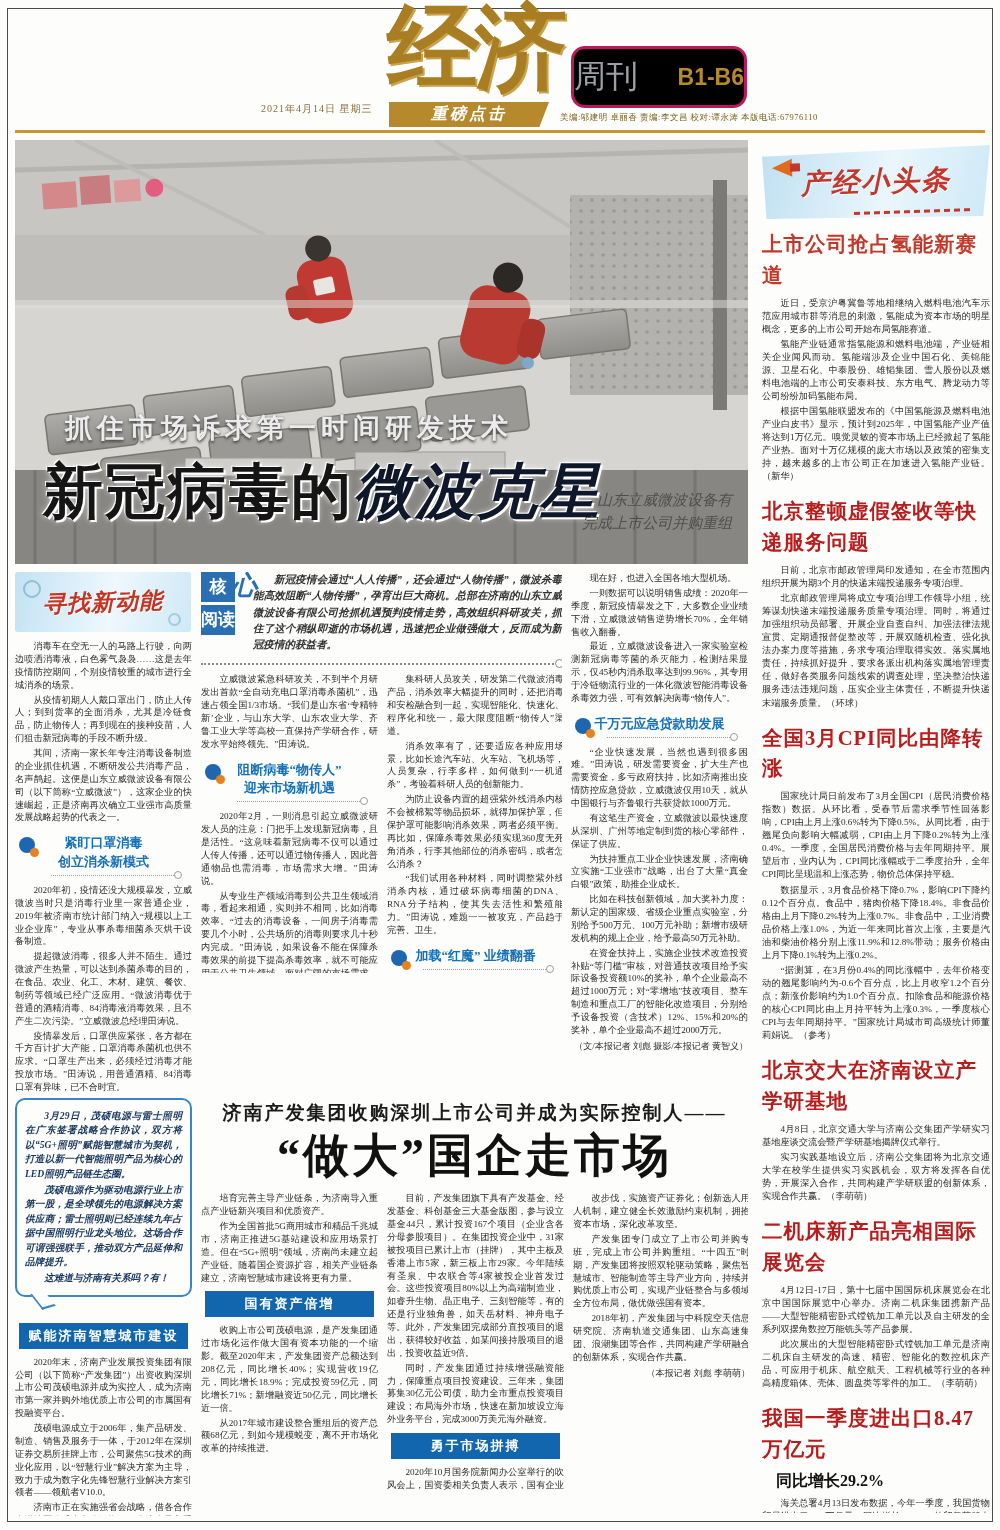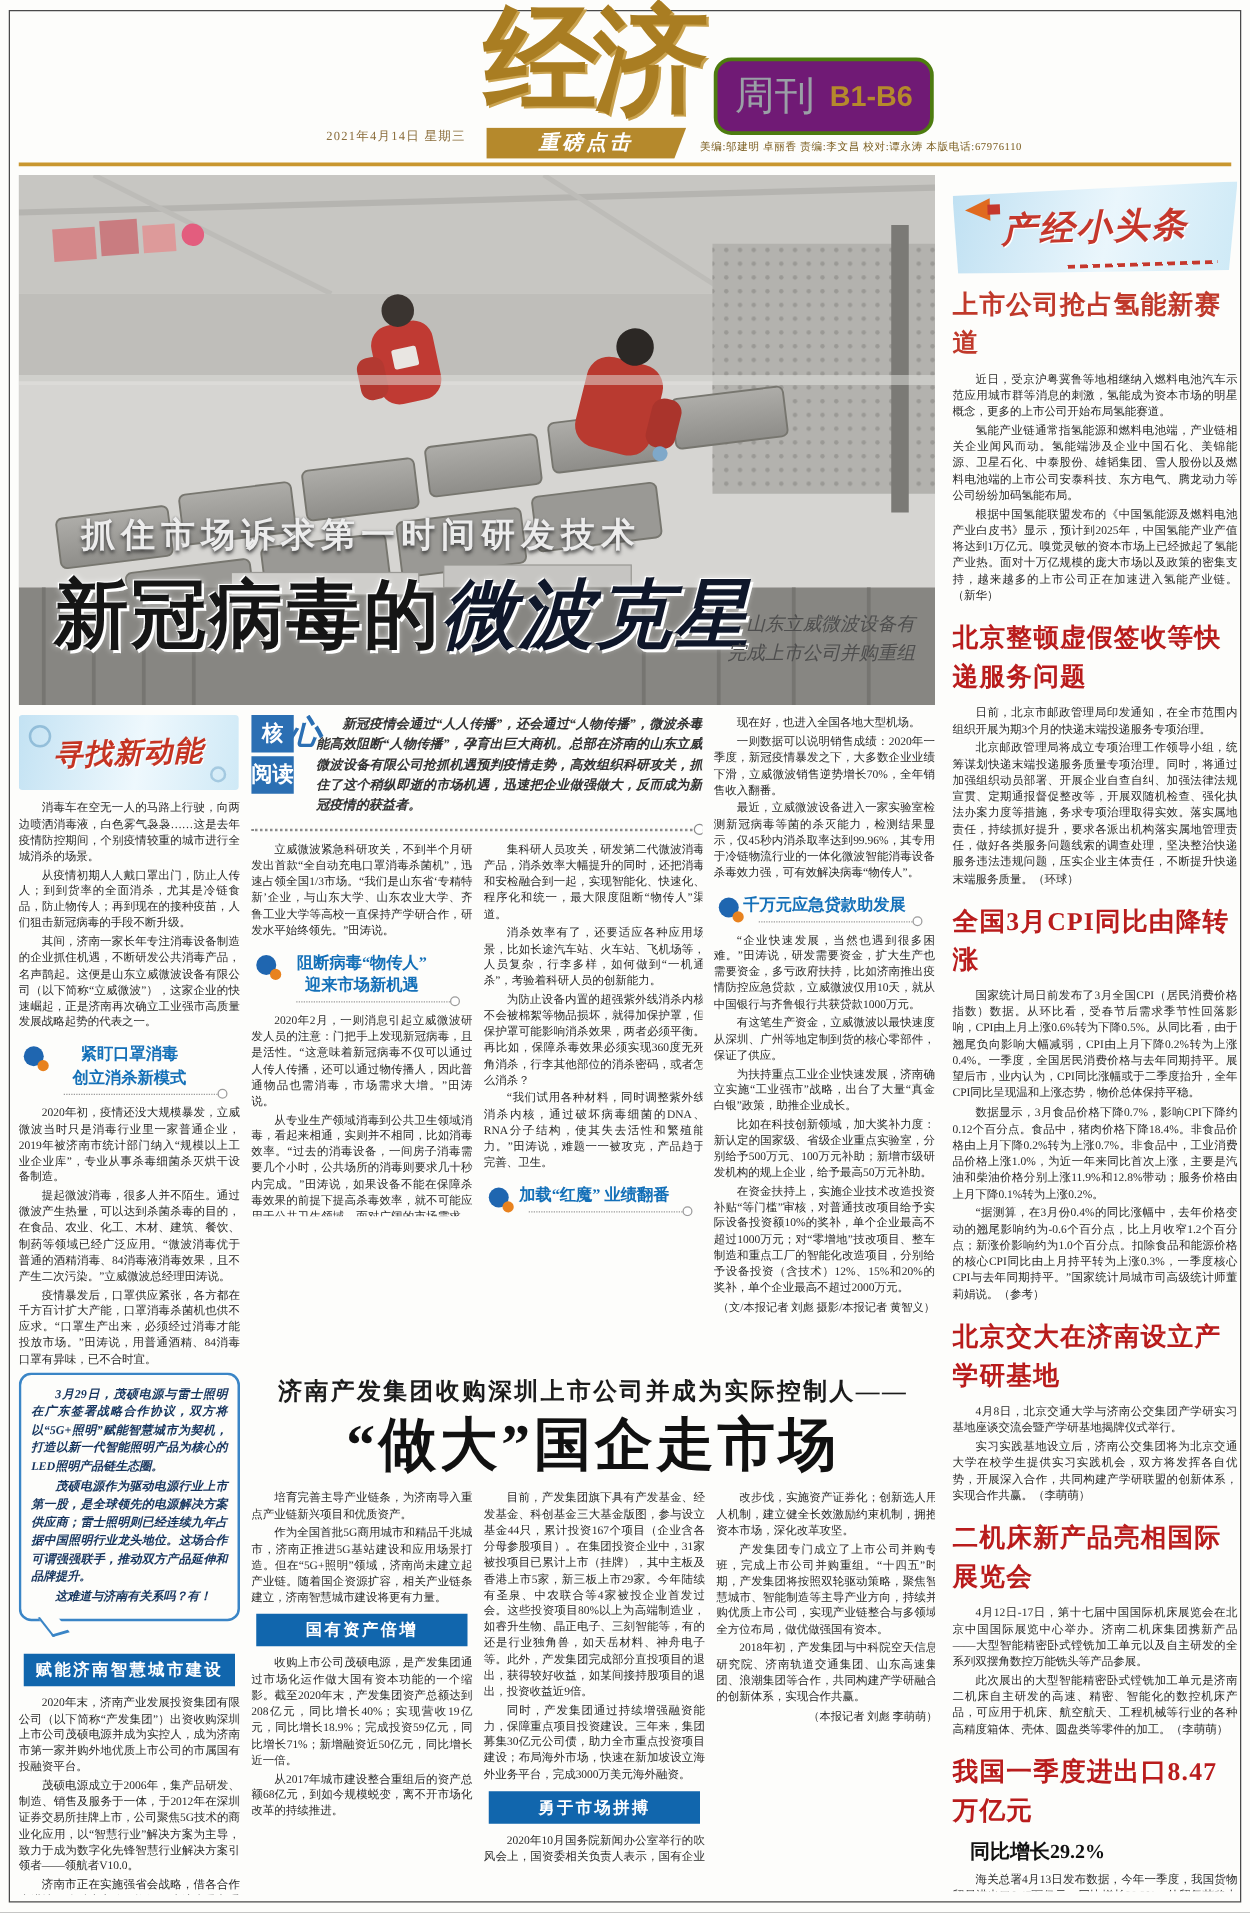--- a/index.html
+++ b/index.html
@@ -6,22 +6,22 @@
   .page{position:relative;width:1000px;height:1530px;background:#fdfdfb;margin:0 auto;overflow:hidden;
         font-family:"Liberation Serif","DejaVu Serif",serif;color:#262626;}
   .frame{position:absolute;left:7px;top:8px;right:7px;bottom:8px;border:1.5px solid #4a4a4a;pointer-events:none;}
 
   
   .masthead{position:absolute;left:15px;top:14px;width:970px;height:118px;}
   .paper-name{position:absolute;left:248px;top:34px;font-size:33px;font-weight:700;font-style:italic;color:#c0392b;letter-spacing:4px;}
   .paper-date{position:absolute;left:246px;top:88px;font-size:10px;color:#8a6d3b;letter-spacing:1px;}
   .section-mega{position:absolute;left:372px;top:-12px;font-size:92px;font-weight:900;color:#a97d22;letter-spacing:-4px;
                 text-shadow:2px 2px 0 #c9a24e;line-height:1;}
-  .weekly-box{position:absolute;left:556px;top:32px;width:170px;height:56px;border:3px solid #4d7c0f;border-radius:14px;
-              display:flex;align-items:center;justify-content:center;gap:12px;background:#701a75;}
+  .weekly-box{position:absolute;left:556px;top:32px;width:170px;height:56px;border:3px solid #be185d;border-radius:14px;
+              display:flex;align-items:center;justify-content:space-between;gap:12px;background:#000000;}
   .weekly-label{font-size:32px;color:#9aa0a6;font-family:"Liberation Sans",sans-serif;}
   .page-range{font-size:23px;font-weight:700;color:#b5892c;font-family:"Liberation Sans",sans-serif;}
   .banner{position:absolute;left:374px;top:88px;width:160px;height:25px;background:#b5892c;color:#fff;
           font-size:16px;font-weight:700;letter-spacing:3px;display:flex;align-items:center;justify-content:center;
           clip-path:polygon(0 0,100% 0,94% 100%,0 100%);font-style:italic;}
   .editors{position:absolute;left:545px;top:98px;width:420px;font-size:8.5px;color:#7a5c1e;letter-spacing:0.5px;}
   .gold-rule{position:absolute;left:0;top:116px;width:970px;height:2.5px;background:#c9972f;}
 
   
   .hero{position:absolute;left:15px;top:140px;width:733px;height:424px;overflow:hidden;background:#d6d5d2;}

